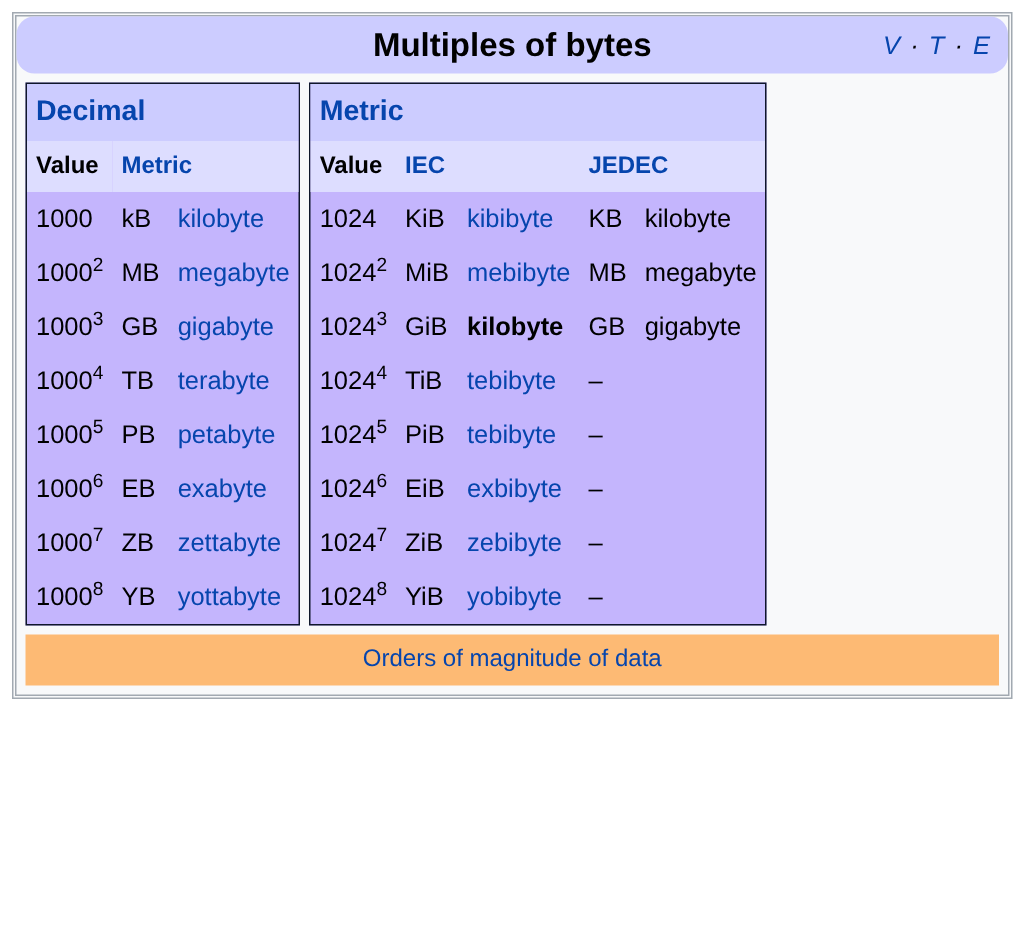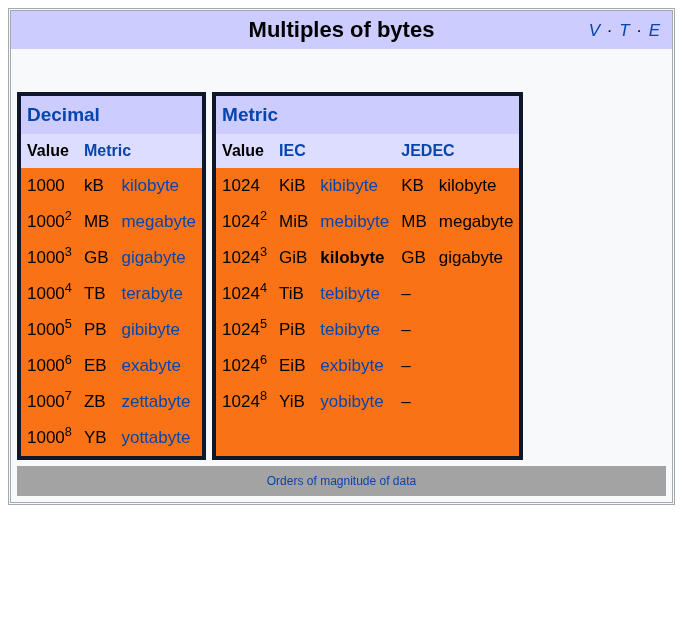--- a/index.html
+++ b/index.html
@@ -15,20 +15,21 @@
   .outer {
     border: 3px double #a2a9b1;
     background: #f8f9fa;
     width: 667px;
   }
   .title-row {
     background: #ccccff;
     padding: 6px 8px;
     position: relative;
     text-align: center;
+    border-radius: 12px;
   }
   .title-text {
     font-weight: bold;
     font-size: 22px;
     color: #000;
   }
   .vte {
     position: absolute;
     right: 10px;
     top: 10px;
@@ -36,24 +37,23 @@
     color: #000;
     font-style: italic;
   }
   .vte a { color: #0645ad; text-decoration: none; padding: 0 2px; }
   .tables-row {
     display: flex;
     gap: 6px;
     padding: 6px;
   }
   .sub {
-    border: 4px solid #0f172a;
-    background: #f97316;
+    border: 1px solid #0f172a;
+    background: #c4b5fd;
     flex: 0 0 auto;
-    margin-top: 37px;
   }
   .sub table { border-collapse: collapse; }
   .sub th, .sub td {
     padding: 8px 6px;
     text-align: left;
     vertical-align: baseline;
     white-space: nowrap;
   }
   .hdr1 {
     background: #ccccff;
@@ -66,24 +66,24 @@
     background: #ddddff;
     text-align: center;
     font-weight: bold;
     font-size: 16px;
   }
   .hdr2 a { color: #0645ad; text-decoration: none; }
   .hdr2.val { color: #000; }
   a.link { color: #0645ad; text-decoration: none; }
   sup { font-size: 0.75em; line-height: 0; }
   .footer {
-    background: #a3a3a3;
+    background: #fdba74;
     text-align: center;
     padding: 8px;
-    font-size: 12px;
+    font-size: 16px;
     margin: 0 6px 6px 6px;
     border-top: 1px solid #a2a9b1;
     border: none;
   }
   .footer a { color: #0645ad; text-decoration: none; }
   .dash { text-align: center; }
   .bold { font-weight: bold; color: #000; }
   .sym { padding-right: 2px; }
 </style>
 </head>
@@ -134,21 +134,21 @@
               <td><a class="link" href="#">gigabyte</a></td>
             </tr>
             <tr>
               <td>1000<sup>4</sup></td>
               <td class="sym">TB</td>
               <td><a class="link" href="#">terabyte</a></td>
             </tr>
             <tr>
               <td>1000<sup>5</sup></td>
               <td class="sym">PB</td>
-              <td><a class="link" href="#">gibibyte</a></td>
+              <td><a class="link" href="#">petabyte</a></td>
             </tr>
             <tr>
               <td>1000<sup>6</sup></td>
               <td class="sym">EB</td>
               <td><a class="link" href="#">exabyte</a></td>
             </tr>
             <tr>
               <td>1000<sup>7</sup></td>
               <td class="sym">ZB</td>
               <td><a class="link" href="#">zettabyte</a></td>
@@ -214,20 +214,26 @@
               <td><a class="link" href="#">tebibyte</a></td>
               <td class="dash" colspan="2">–</td>
             </tr>
             <tr>
               <td>1024<sup>6</sup></td>
               <td class="sym">EiB</td>
               <td><a class="link" href="#">exbibyte</a></td>
               <td class="dash" colspan="2">–</td>
             </tr>
             <tr>
+              <td>1024<sup>7</sup></td>
+              <td class="sym">ZiB</td>
+              <td><a class="link" href="#">zebibyte</a></td>
+              <td class="dash" colspan="2">–</td>
+            </tr>
+            <tr>
               <td>1024<sup>8</sup></td>
               <td class="sym">YiB</td>
               <td><a class="link" href="#">yobibyte</a></td>
               <td class="dash" colspan="2">–</td>
             </tr>
           </tbody>
       </table>
     </div>
 
   </div>

